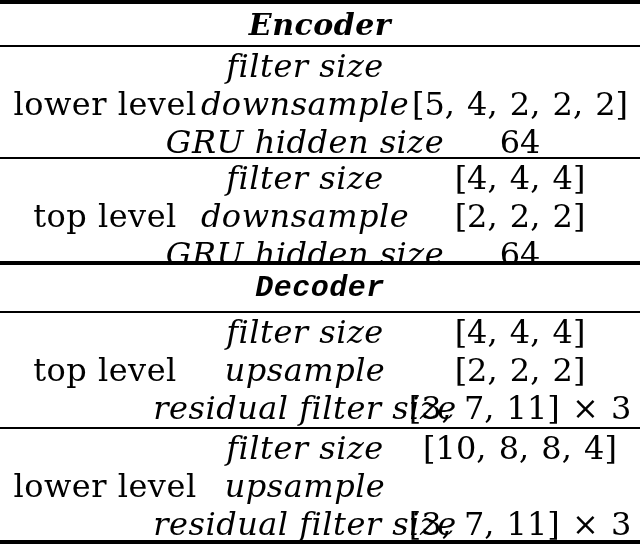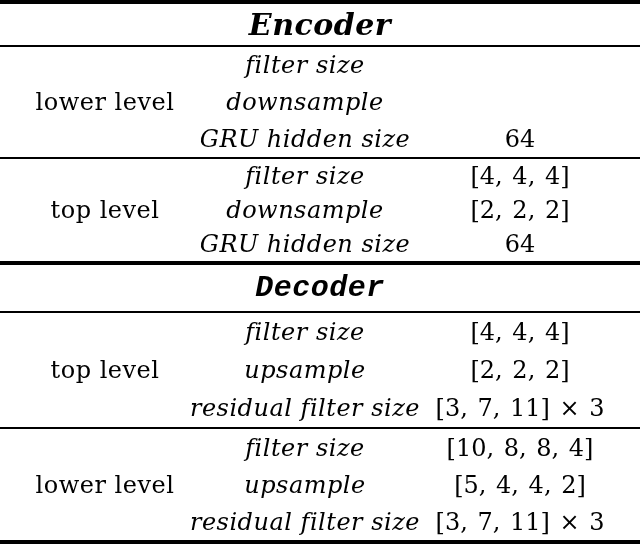--- a/index.html
+++ b/index.html
@@ -37,21 +37,21 @@
     grid-template-rows:repeat(3,1fr);
     flex:none;
   }
   .b1{height:110px;}
   .b2{height:102px;}
   .b3{height:114px;}
   .b4{height:111px;}
   .cell{
     display:flex;align-items:center;justify-content:center;
     white-space:nowrap;
-    font-size:24px;
+    font-size:32px;
     min-width:0;
   }
   .level{
     grid-column:1;grid-row:1 / span 3;
     letter-spacing:0.5px;
   }
   .param{
     grid-column:2;
     font-style:italic;
     letter-spacing:0.5px;
@@ -73,20 +73,21 @@
   <div class="hrow enc">
     <span class="htxt">Encoder</span>
   </div>
 
   <div class="rule thin"></div>
 
   <div class="block b1">
     <div class="cell level">lower level</div>
     <div class="cell param r1">filter size</div>
     <div class="cell param r2">downsample</div>
+    <div class="cell value r2">[5, 4, 2, 2, 2]</div>
     <div class="cell param r3">GRU hidden size</div>
     <div class="cell value r3">64</div>
   </div>
 
   <div class="rule thin"></div>
 
   <div class="block b2">
     <div class="cell level">top level</div>
     <div class="cell param r1">filter size</div>
     <div class="cell value r1">[4, 4, 4]</div>
@@ -114,20 +115,19 @@
     <div class="cell value r3">[3, 7, 11] × 3</div>
   </div>
 
   <div class="rule thin"></div>
 
   <div class="block b4">
     <div class="cell level">lower level</div>
     <div class="cell param r1">filter size</div>
     <div class="cell value r1">[10, 8, 8, 4]</div>
     <div class="cell param r2">upsample</div>
-    <div class="cell value r2">[5, 4, 4, 2]</div>
     <div class="cell param r3">residual filter size</div>
     <div class="cell value r3">[3, 7, 11] × 3</div>
   </div>
 
   <div class="rule thick"></div>
 
 </div>
 
 </body></html>

